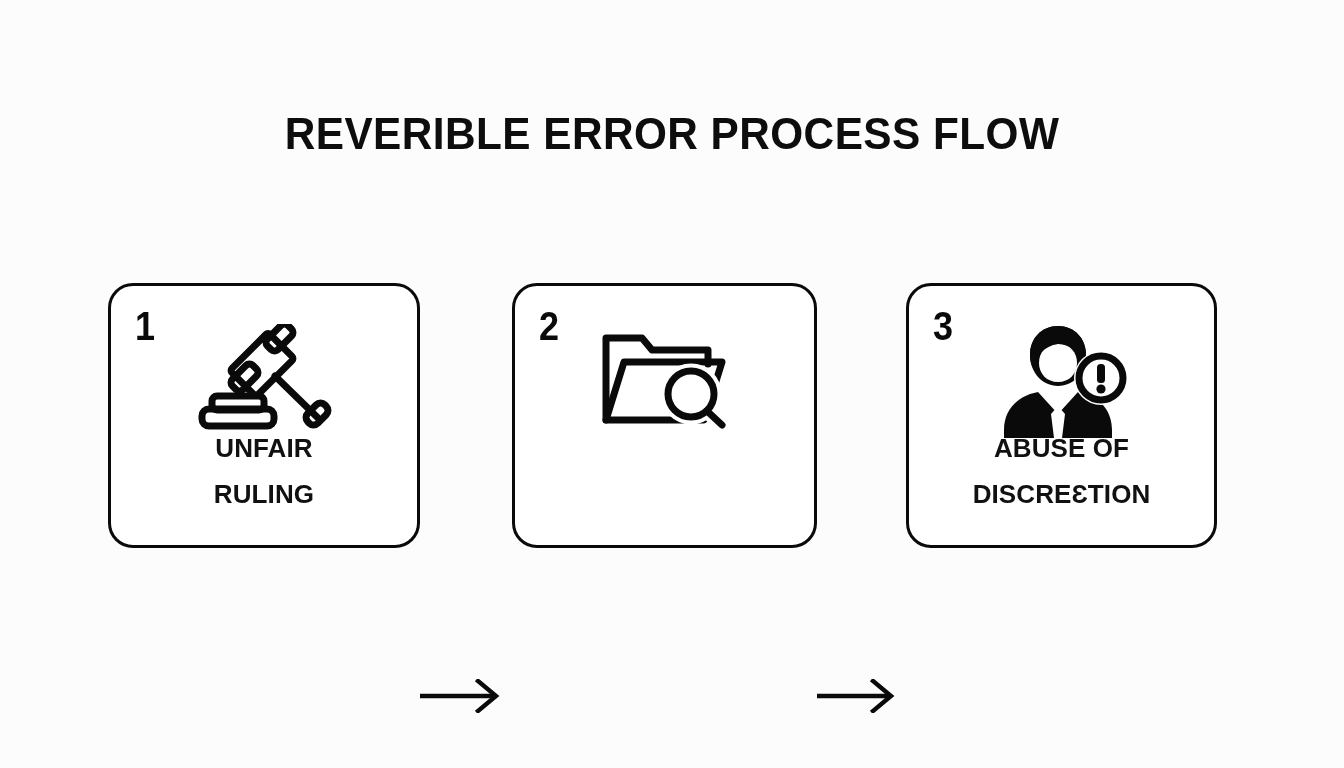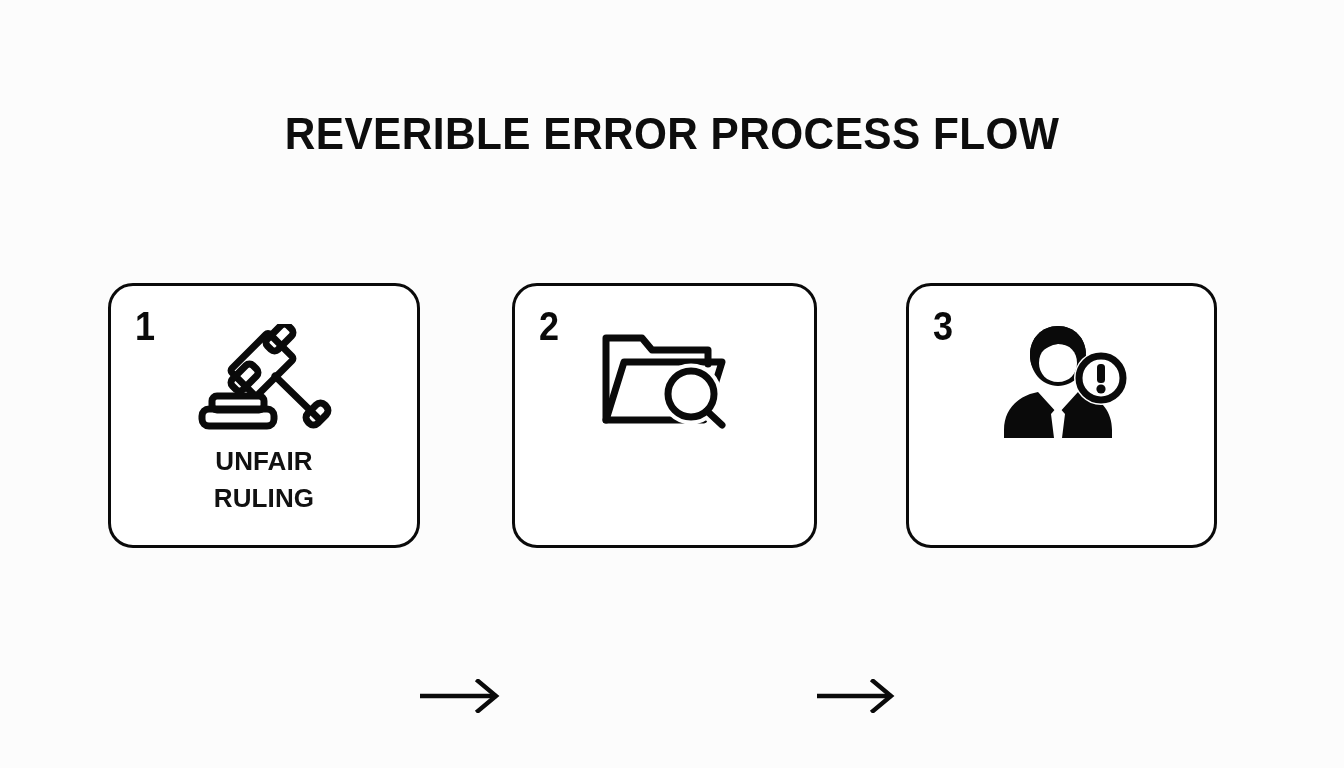--- a/index.html
+++ b/index.html
@@ -86,21 +86,21 @@
   .icon-slot svg { display: block; }
 
   .step-label {
     position: absolute;
     bottom: 28px;
     left: 8px;
     right: 8px;
     text-align: center;
     font-size: 26px;
     font-weight: 700;
-    line-height: 37px;
+    line-height: 46px;
     letter-spacing: 0.1px;
     color: #111111;
     white-space: pre-line;
   }
 
   
   .flow-arrow {
     position: absolute;
     top: 396px;
     height: 34px;
@@ -225,16 +225,18 @@
           <path d="M52 68 L62 82 L72 68 L66 66 L62 74 L58 66 Z" fill="#ffffff"></path>
           <path d="M62 84 L69 92 L66 116 L58 116 L55 92 Z" fill="#ffffff"></path>
 
           <circle cx="105" cy="56" r="27" fill="#ffffff"></circle>
           <circle cx="105" cy="56" r="22" fill="none" stroke="#0a0a0a" stroke-width="7"></circle>
           <rect x="101" y="42" width="8" height="19" rx="3.5" fill="#0a0a0a"></rect>
           <circle cx="105" cy="67" r="4.6" fill="#0a0a0a"></circle>
         </svg>
       </div>
 
+      <div class="step-label">ABUSE OF
+DISCREƐTION</div>
     </div>
 
   </div>
 </div>
 
 </body></html>

